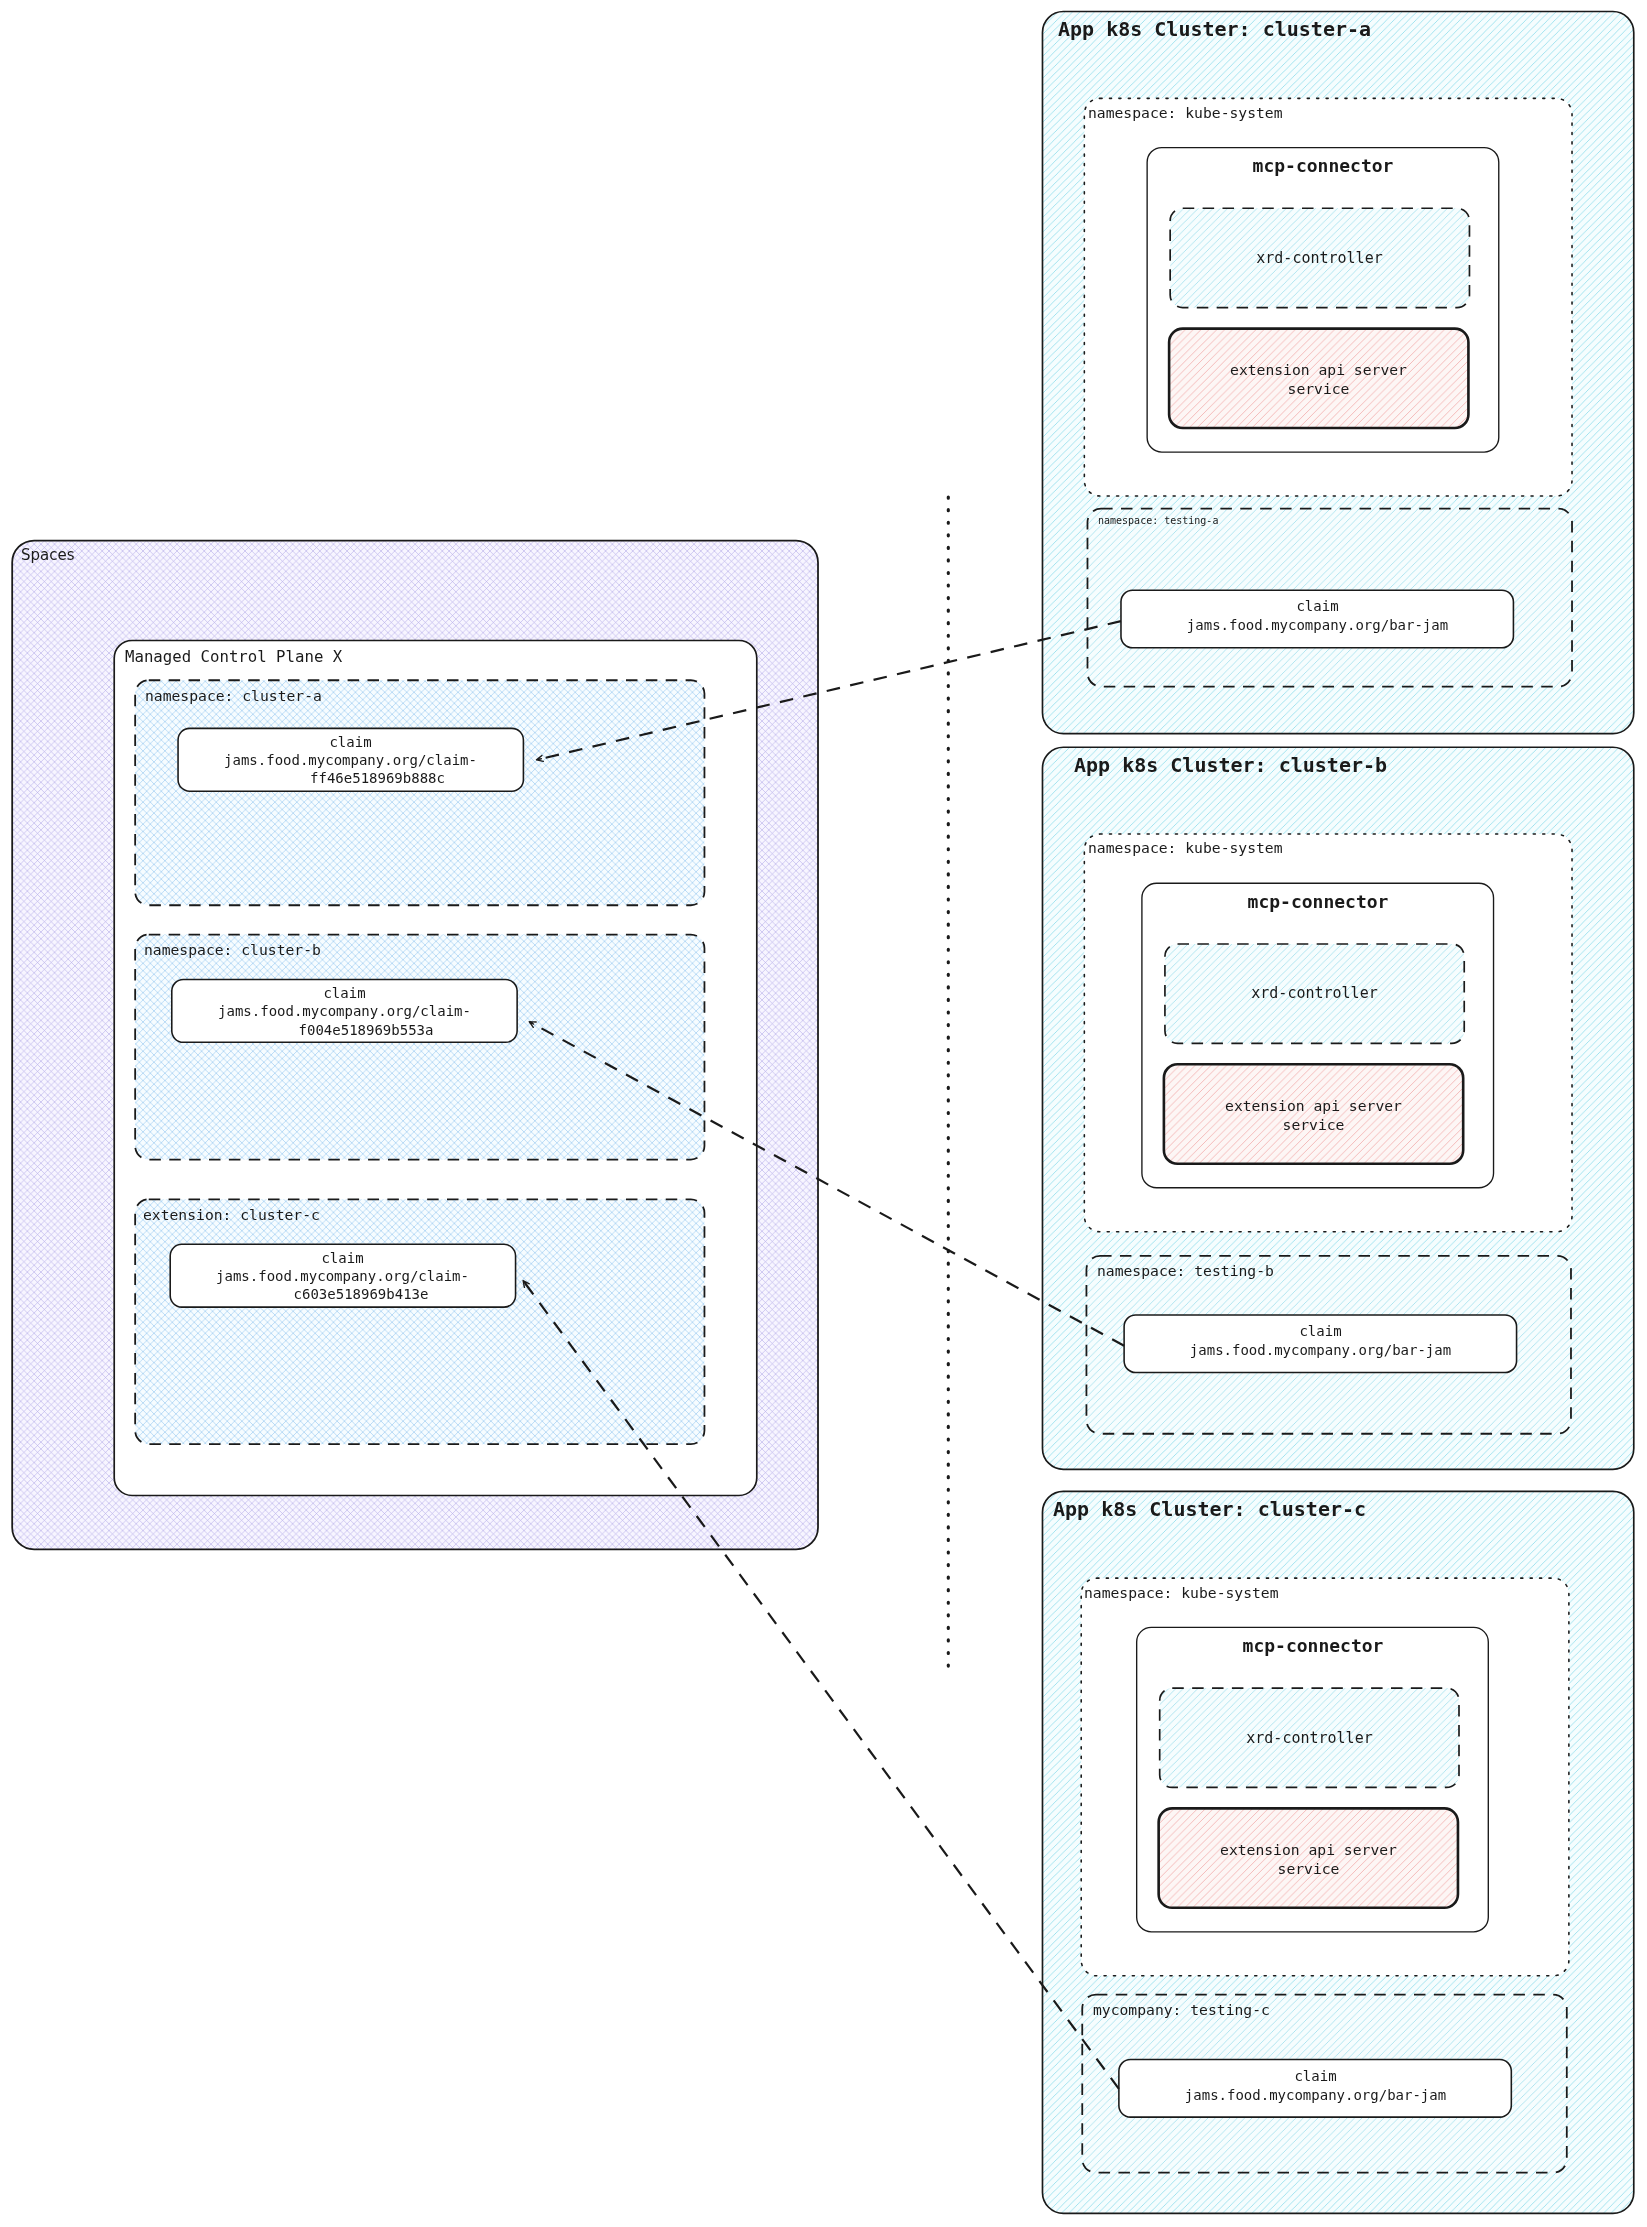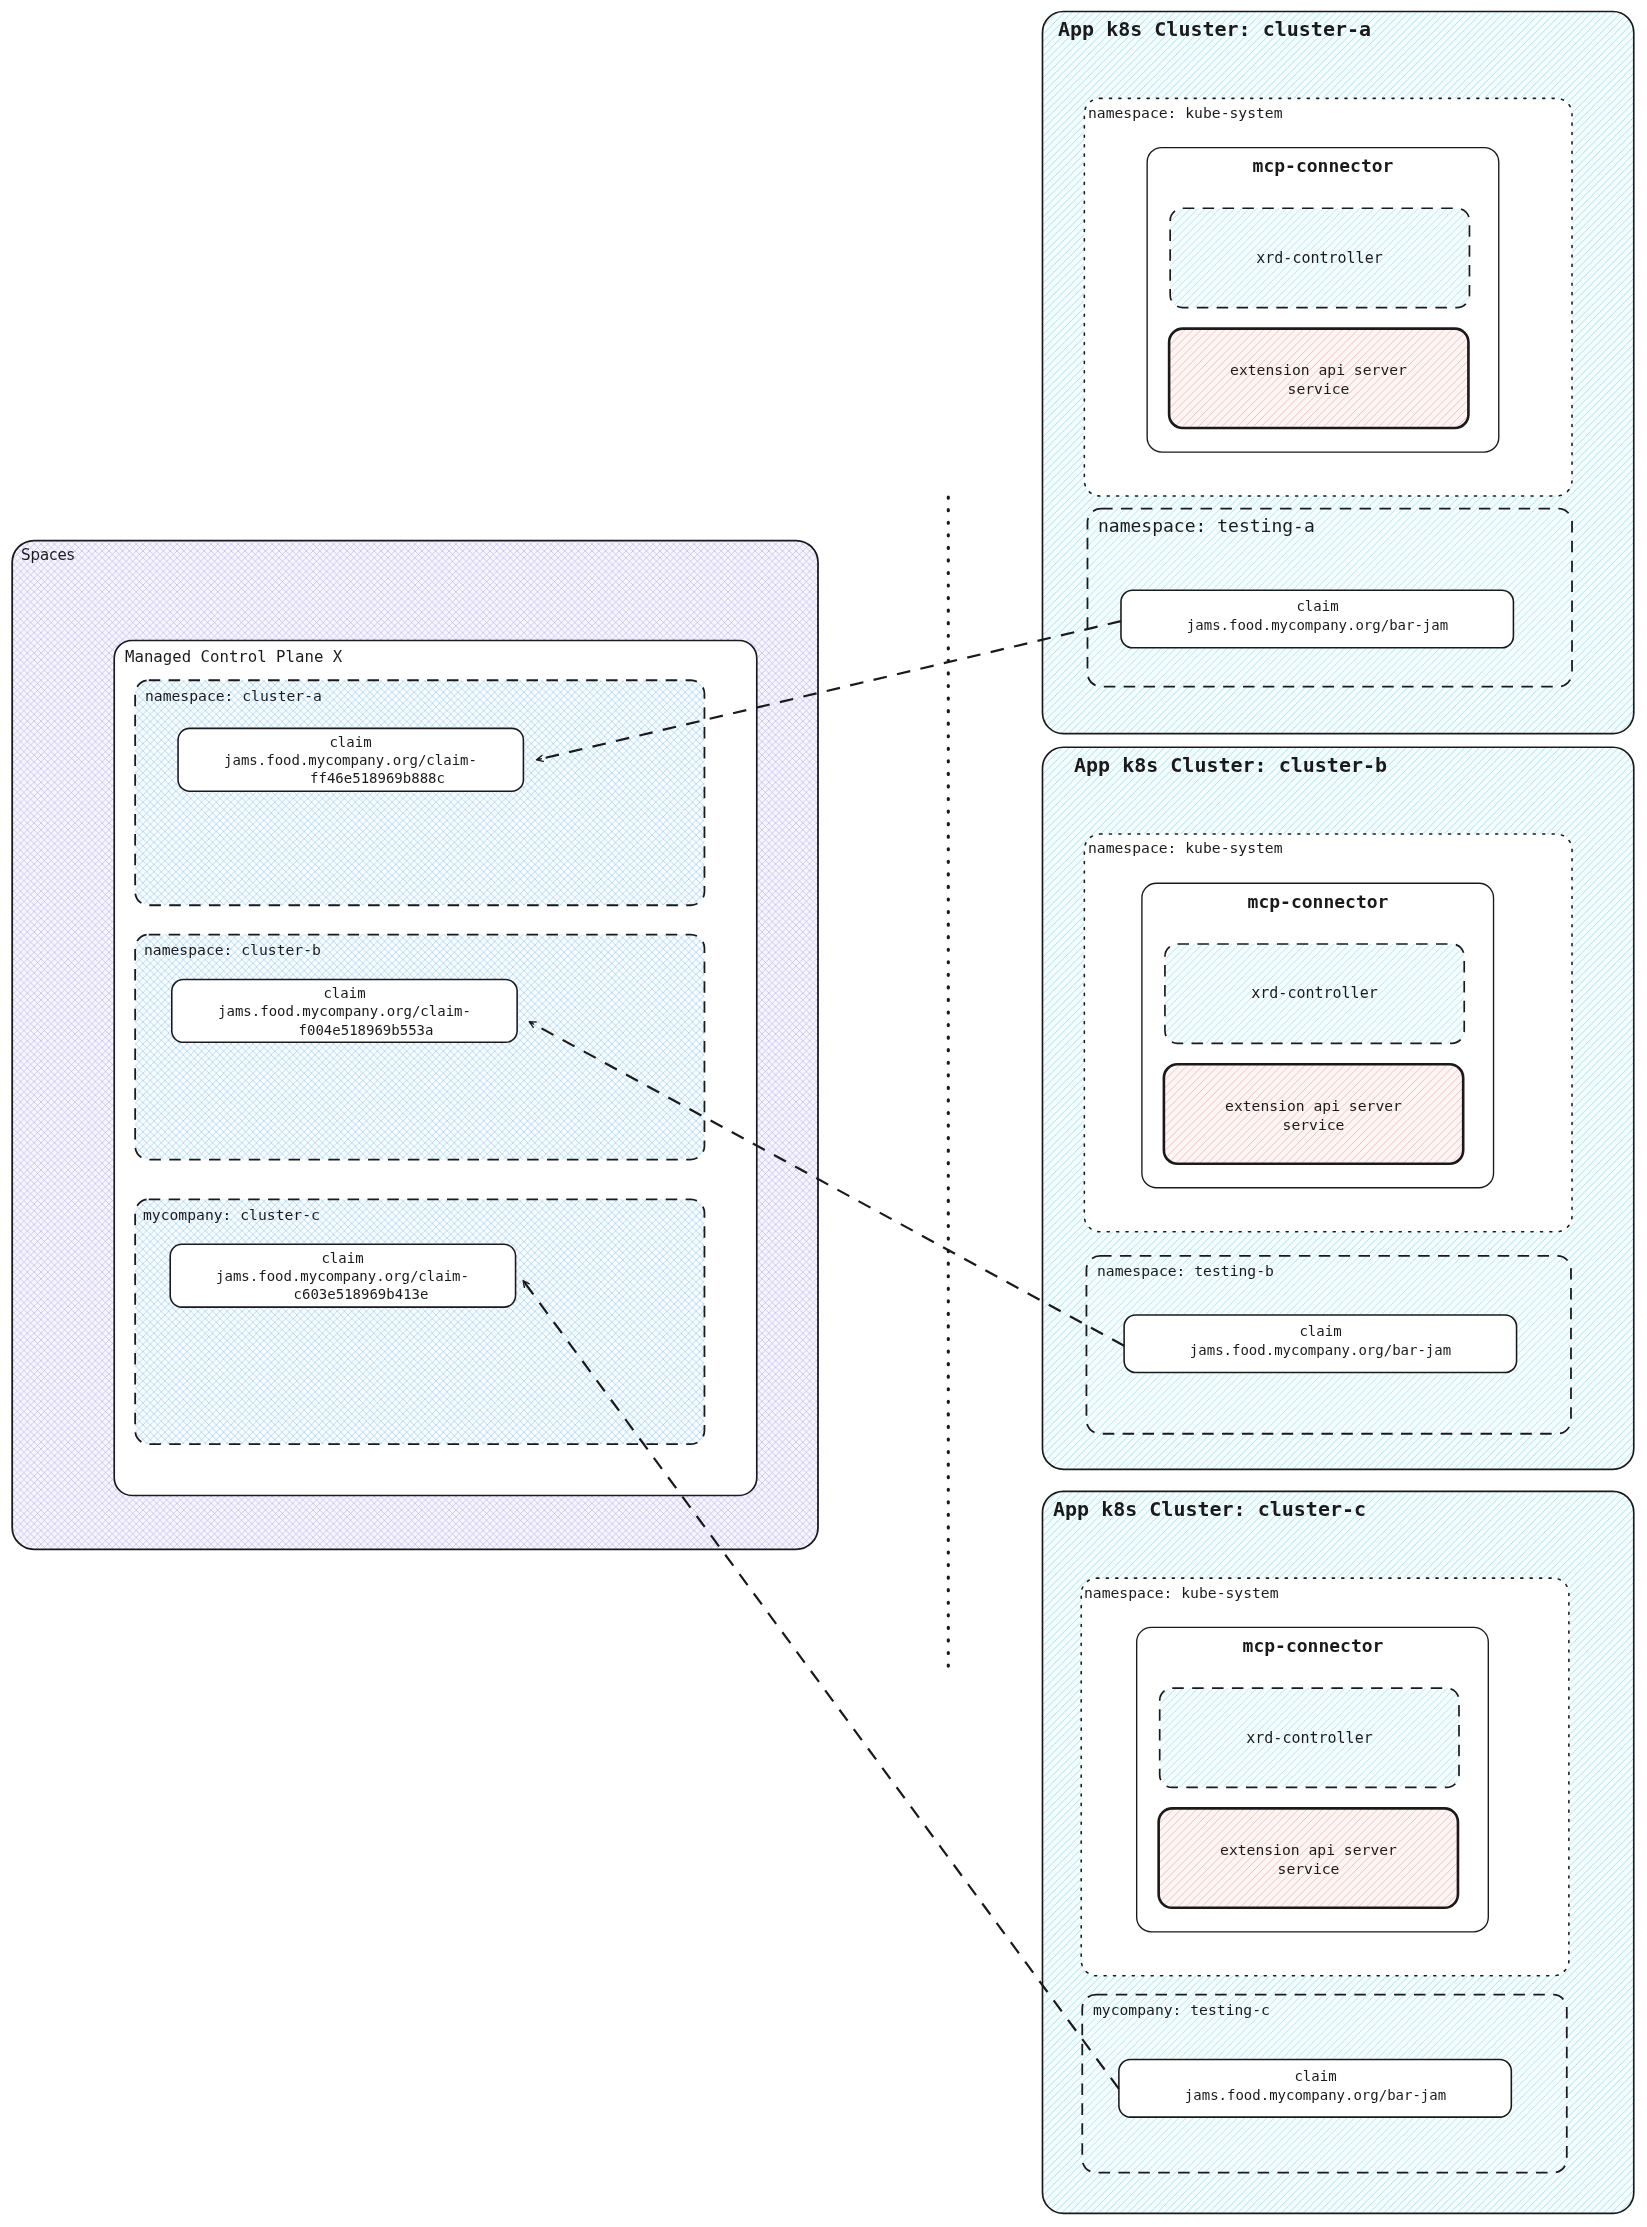--- a/index.html
+++ b/index.html
@@ -157,32 +157,32 @@
 <div class="lbl lbl-ns" style="left:145px; top:687px; font-size:14.7px;">namespace: cluster-a</div>
 <div class="lbl lbl-ns lbl-center" style="left:178px; top:734px; width:345px; font-size:14px;">claim</div>
 <div class="lbl lbl-ns lbl-center" style="left:178px; top:752px; width:345px; font-size:14px;">jams.food.mycompany.org/claim-</div>
 <div class="lbl lbl-ns lbl-center" style="left:178px; top:770px; width:399px; font-size:14px;">ff46e518969b888c</div>
 
 <div class="lbl lbl-ns" style="left:144px; top:941px; font-size:14.7px;">namespace: cluster-b</div>
 <div class="lbl lbl-ns lbl-center" style="left:172px; top:985px; width:345px; font-size:14px;">claim</div>
 <div class="lbl lbl-ns lbl-center" style="left:172px; top:1003px; width:345px; font-size:14px;">jams.food.mycompany.org/claim-</div>
 <div class="lbl lbl-ns lbl-center" style="left:172px; top:1022px; width:388px; font-size:14px;">f004e518969b553a</div>
 
-<div class="lbl lbl-ns" style="left:143px; top:1206px; font-size:14.7px;">mycompany: cluster-c</div>
+<div class="lbl lbl-ns" style="left:143px; top:1206px; font-size:14.7px;">extension: cluster-c</div>
 <div class="lbl lbl-ns lbl-center" style="left:170px; top:1250px; width:345px; font-size:14px;">claim</div>
 <div class="lbl lbl-ns lbl-center" style="left:170px; top:1268px; width:345px; font-size:14px;">jams.food.mycompany.org/claim-</div>
 <div class="lbl lbl-ns lbl-center" style="left:170px; top:1286px; width:382px; font-size:14px;">c603e518969b413e</div>
 
 <div class="lbl lbl-title" style="left:1058px; top:16.7px; font-size:20px;">App k8s Cluster: cluster-a</div>
 <div class="lbl lbl-ns" style="left:1088px; top:104px; font-size:14.7px;">namespace: kube-system</div>
 <div class="lbl lbl-title lbl-center" style="left:1147px; top:155px; width:352px; font-size:18px;">mcp-connector</div>
 <div class="lbl lbl-ns lbl-center" style="left:1170px; top:249px; width:299px; font-size:15px;">xrd-controller</div>
 <div class="lbl lbl-ns lbl-center" style="left:1169px; top:361px; width:299px; font-size:14.7px;">extension api server</div>
 <div class="lbl lbl-ns lbl-center" style="left:1169px; top:380px; width:299px; font-size:14.7px;">service</div>
-<div class="lbl lbl-ns" style="left:1098px; top:515px; font-size:18px;">namespace: testing-a</div>
+<div class="lbl lbl-ns" style="left:1098px; top:515px; font-size:10px;">namespace: testing-a</div>
 <div class="lbl lbl-ns lbl-center" style="left:1121px; top:598px; width:393px; font-size:14px;">claim</div>
 <div class="lbl lbl-ns lbl-center" style="left:1121px; top:617px; width:393px; font-size:14px;">jams.food.mycompany.org/bar-jam</div>
 
 <div class="lbl lbl-title" style="left:1058px; top:753px; font-size:20px;margin-left:16px;">App k8s Cluster: cluster-b</div>
 <div class="lbl lbl-ns" style="left:1088px; top:839px; font-size:14.7px;">namespace: kube-system</div>
 <div class="lbl lbl-title lbl-center" style="left:1142px; top:891px; width:352px; font-size:18px;">mcp-connector</div>
 <div class="lbl lbl-ns lbl-center" style="left:1165px; top:984px; width:299px; font-size:15px;">xrd-controller</div>
 <div class="lbl lbl-ns lbl-center" style="left:1164px; top:1097px; width:299px; font-size:14.7px;">extension api server</div>
 <div class="lbl lbl-ns lbl-center" style="left:1164px; top:1116px; width:299px; font-size:14.7px;">service</div>
 <div class="lbl lbl-ns" style="left:1097px; top:1262px; font-size:14.7px;">namespace: testing-b</div>

